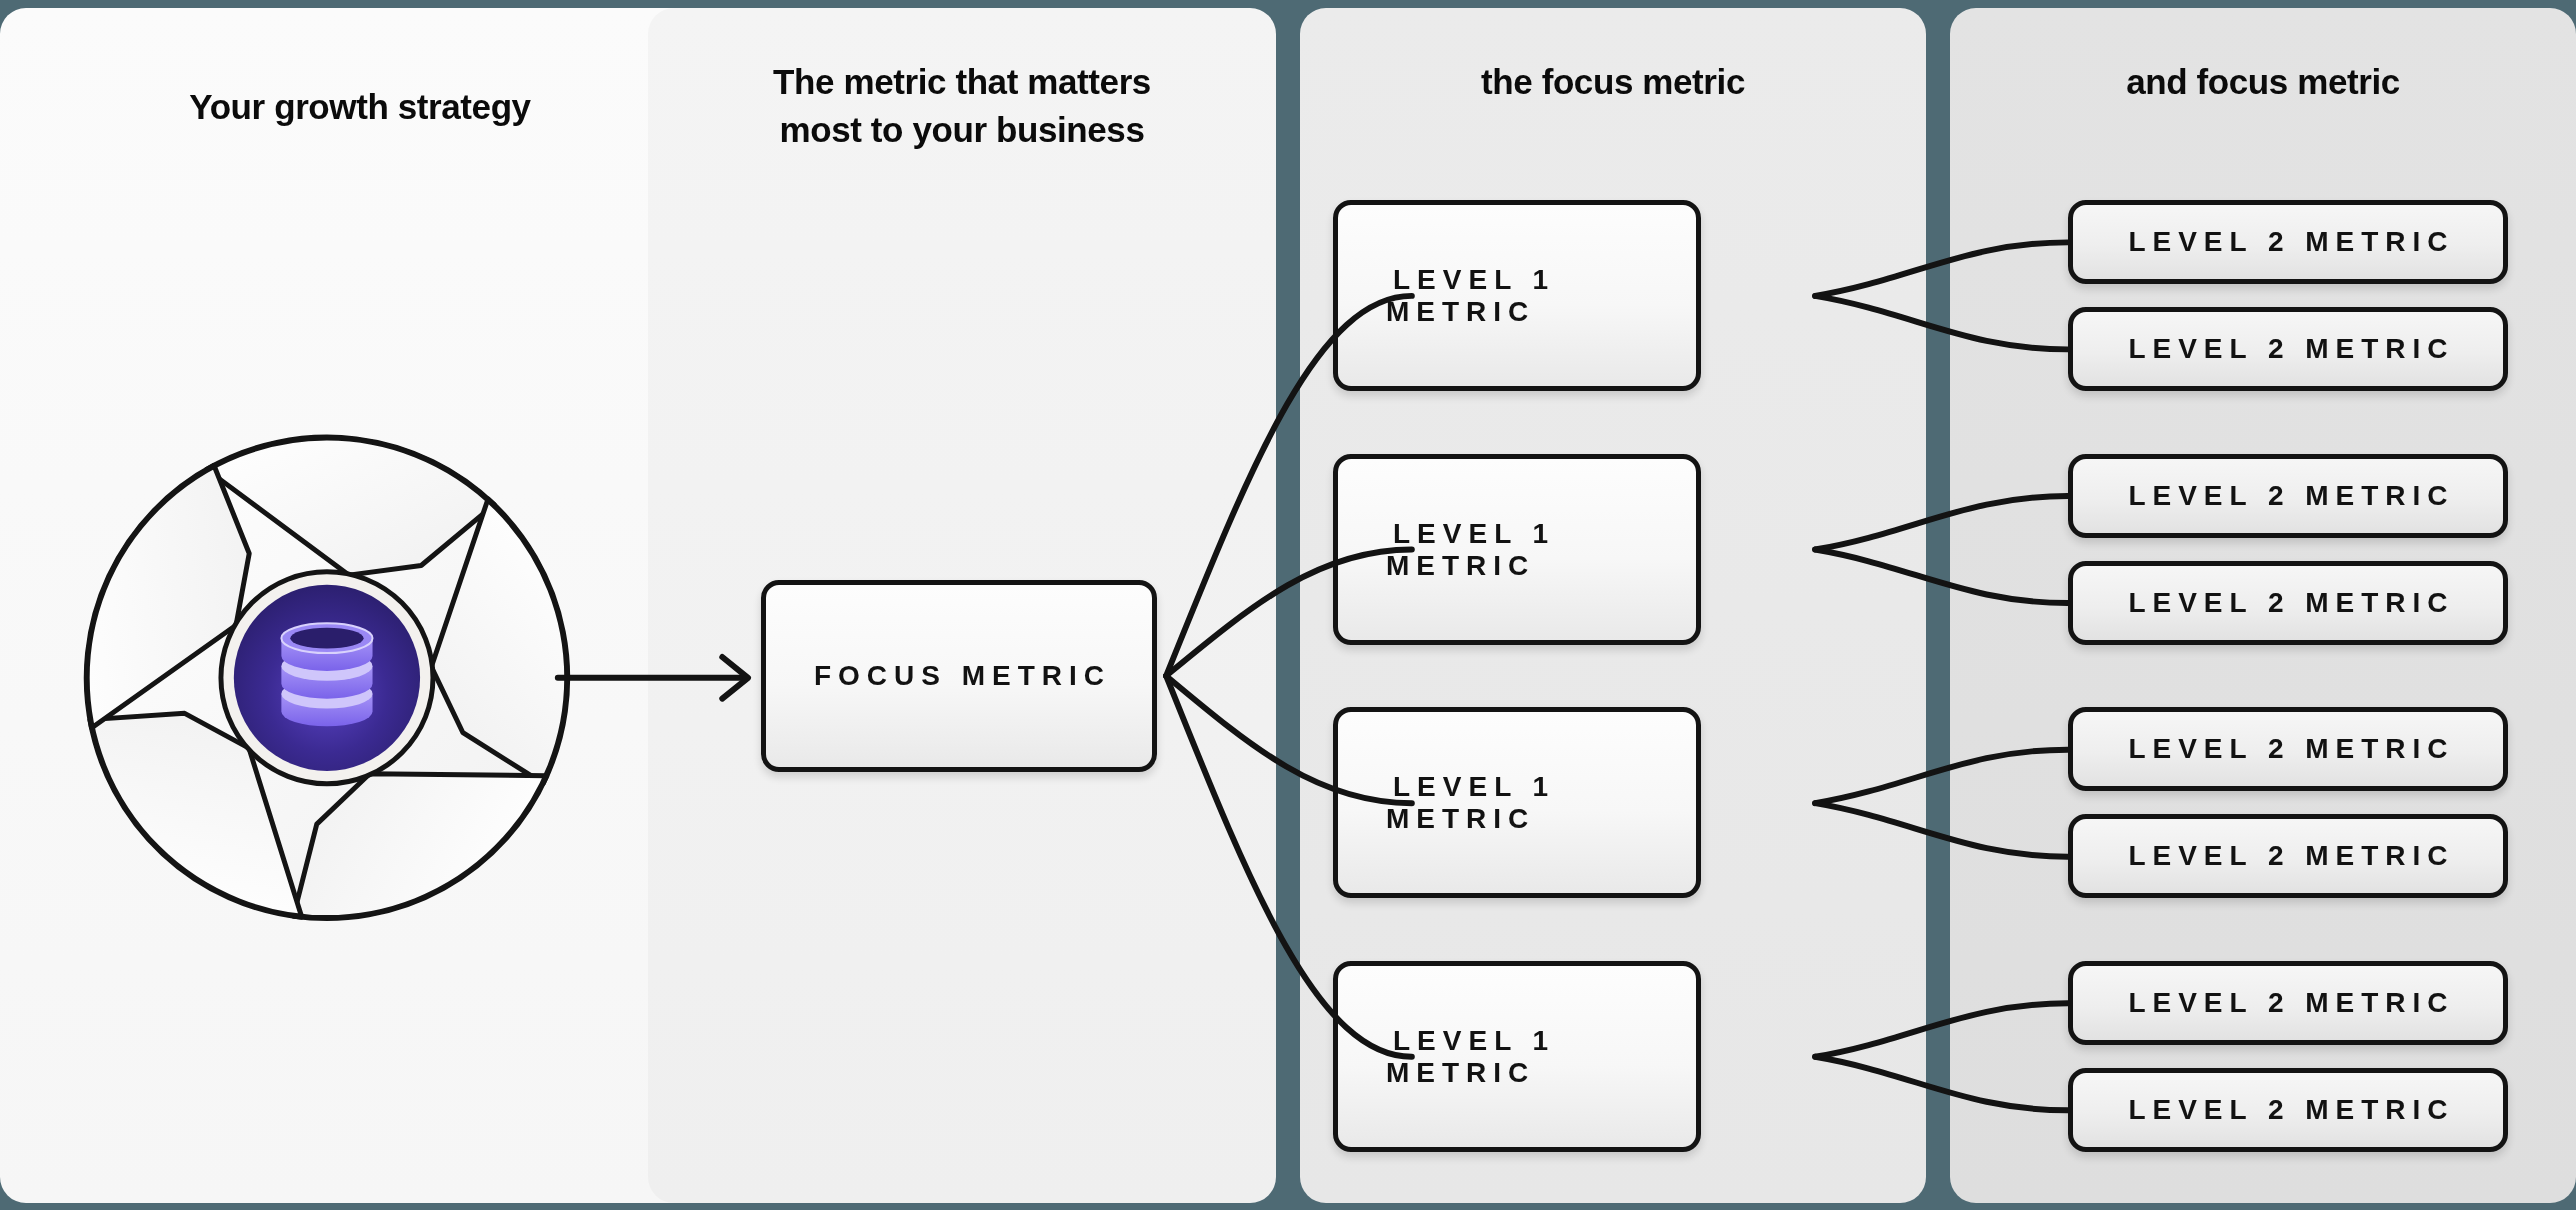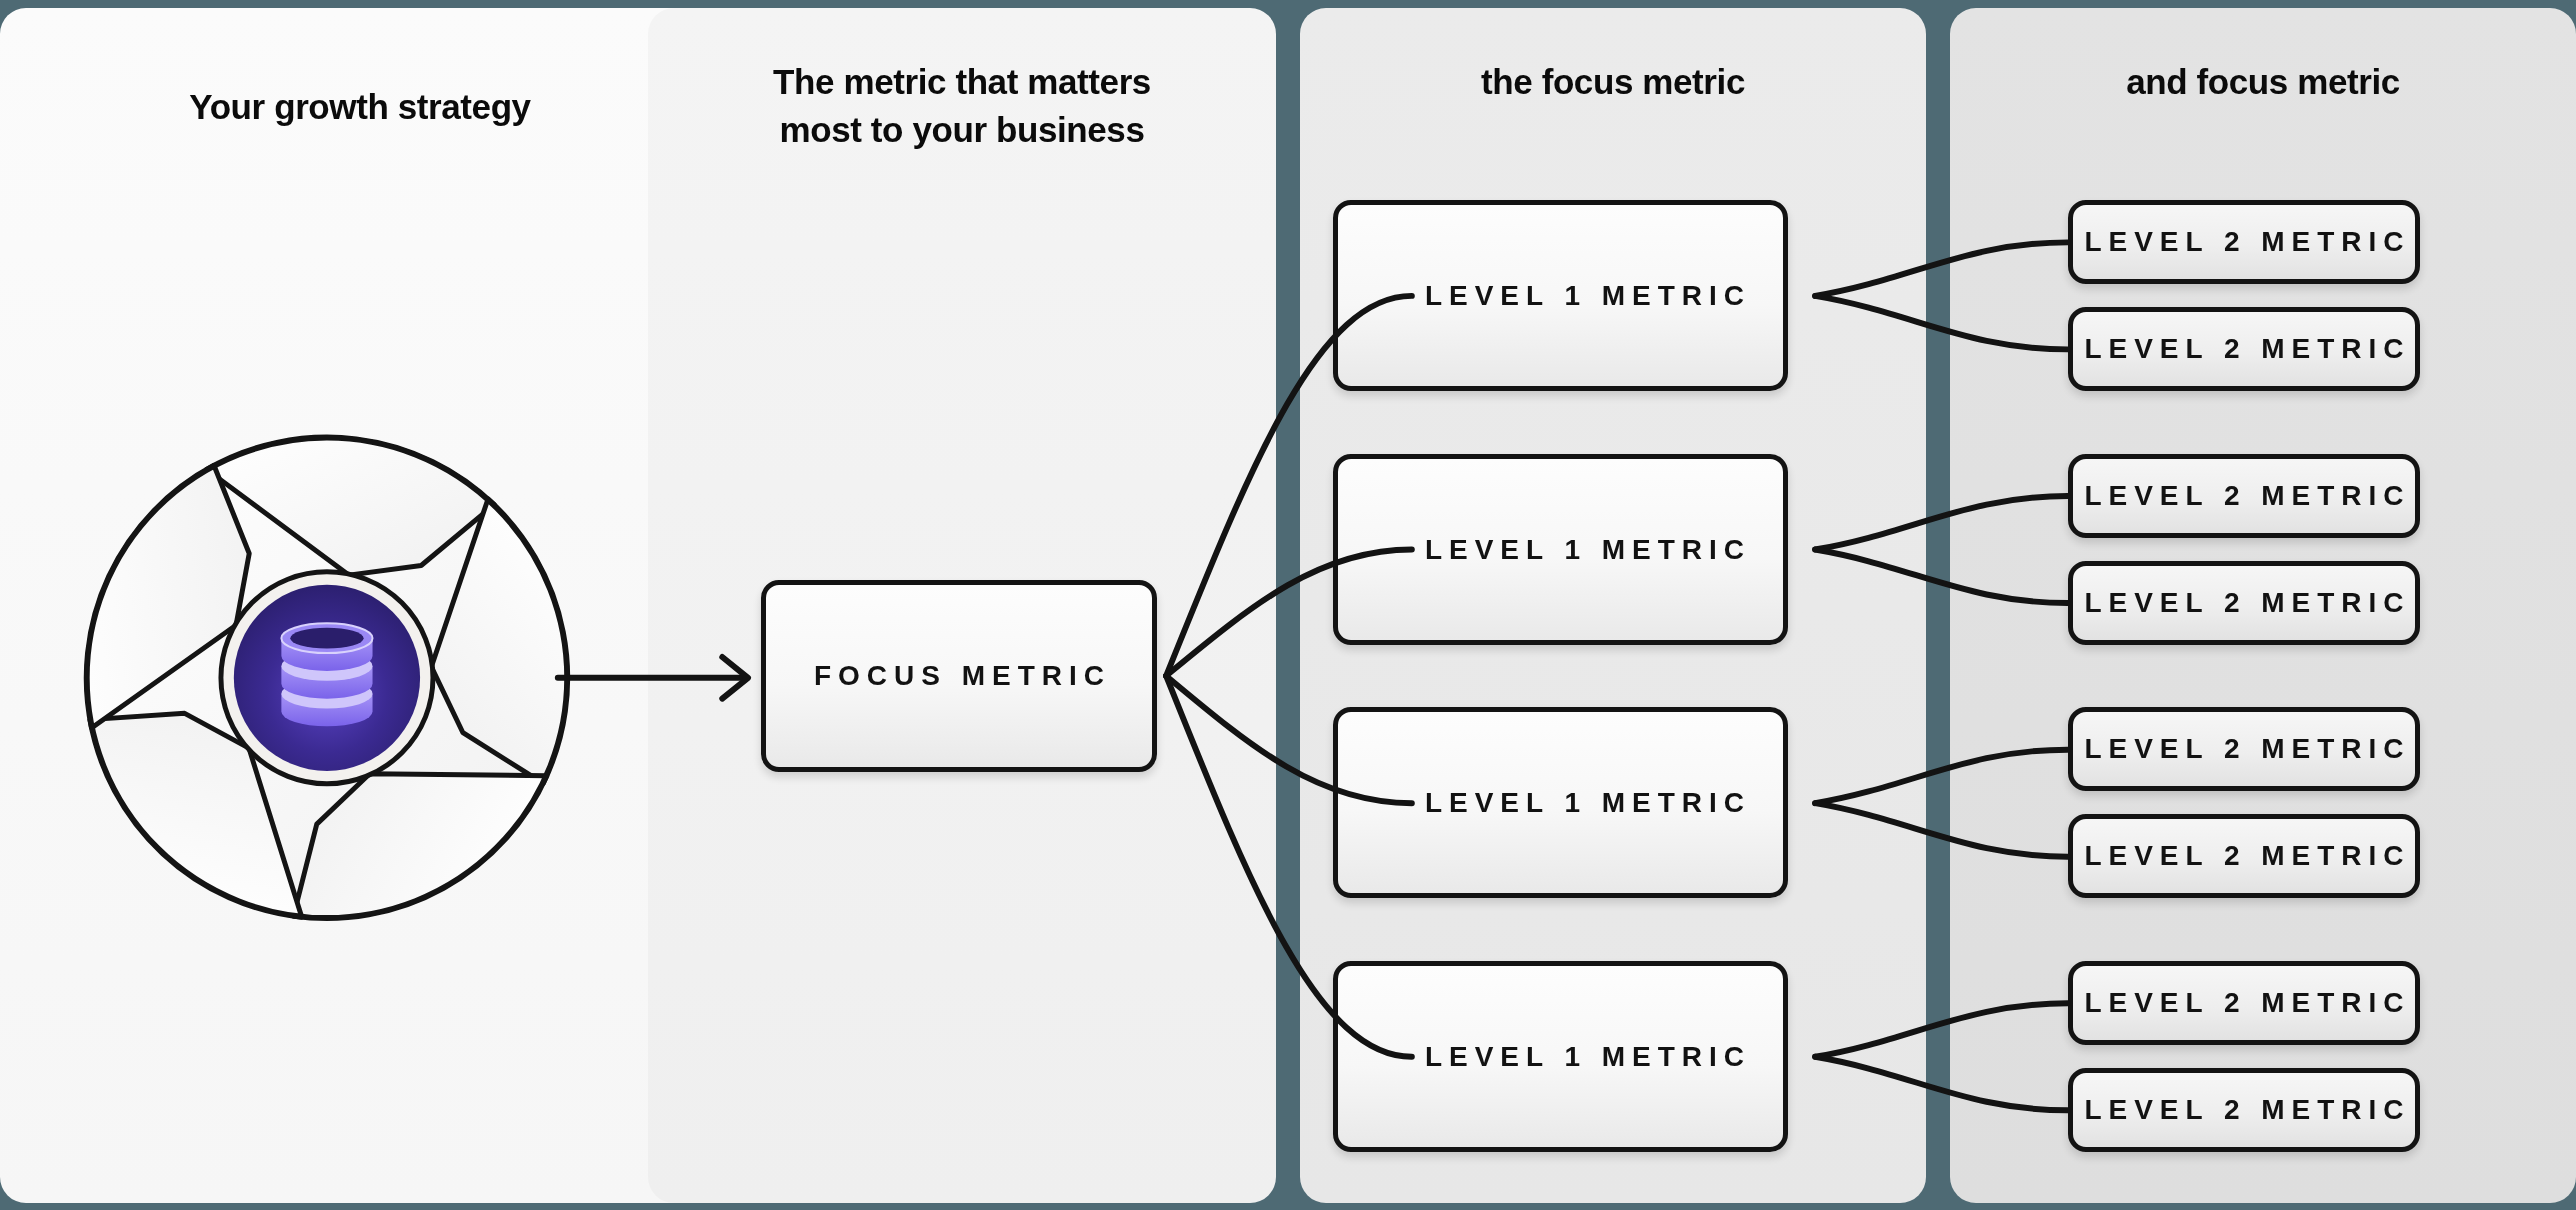--- a/index.html
+++ b/index.html
@@ -39,24 +39,24 @@
     border-radius:18px;
     background:linear-gradient(180deg,#fdfdfd 0%,#f7f7f7 55%,#e9e9e9 100%);
     box-shadow:0 5px 9px rgba(0,0,0,0.14);
     display:flex;align-items:center;justify-content:center;
     color:#121212;
     font-size:28px;font-weight:700;letter-spacing:7px;
     text-indent:7px;
     box-sizing:border-box;
   }
   .focus-box{left:761px;top:580px;width:396px;height:192px;}
-  .l1-box{left:1333px;width:455px;height:191px;padding-left:48px;}
+  .l1-box{left:1333px;width:368px;height:191px;padding-left:48px;}
   .l1-1{top:200px;} .l1-2{top:454px;} .l1-3{top:707px;} .l1-4{top:961px;}
   .l2-box{
-    left:2068px;width:352px;height:84px;
+    left:2068px;width:440px;height:84px;
     background:linear-gradient(180deg,#f6f6f6 0%,#eeeeee 55%,#e2e2e2 100%);
   }
   .l2-1{top:200px;} .l2-2{top:307px;}
   .l2-3{top:454px;} .l2-4{top:561px;}
   .l2-5{top:707px;} .l2-6{top:814px;}
   .l2-7{top:961px;} .l2-8{top:1068px;}
 
   
   .overlay{position:absolute;left:0;top:0;pointer-events:none;}
   .flywheel-wrap{position:absolute;left:0;top:0;pointer-events:none;}

